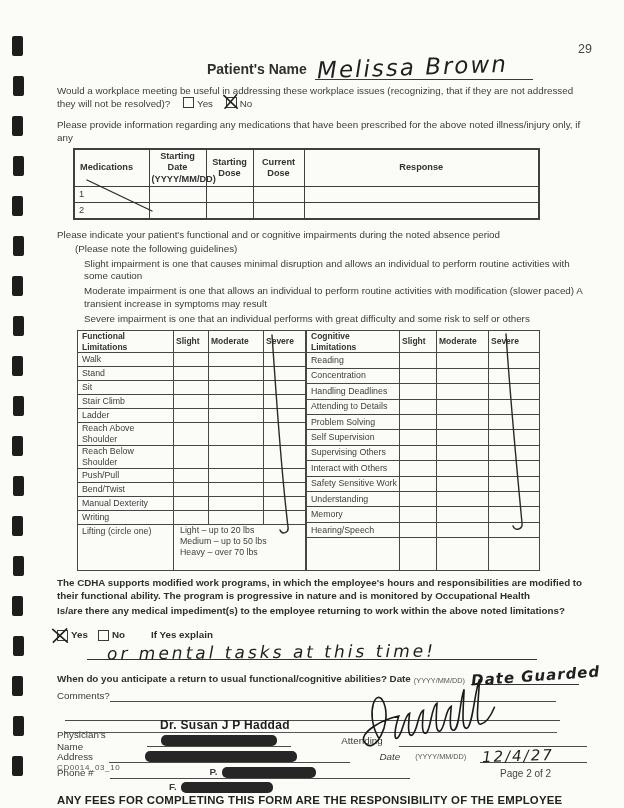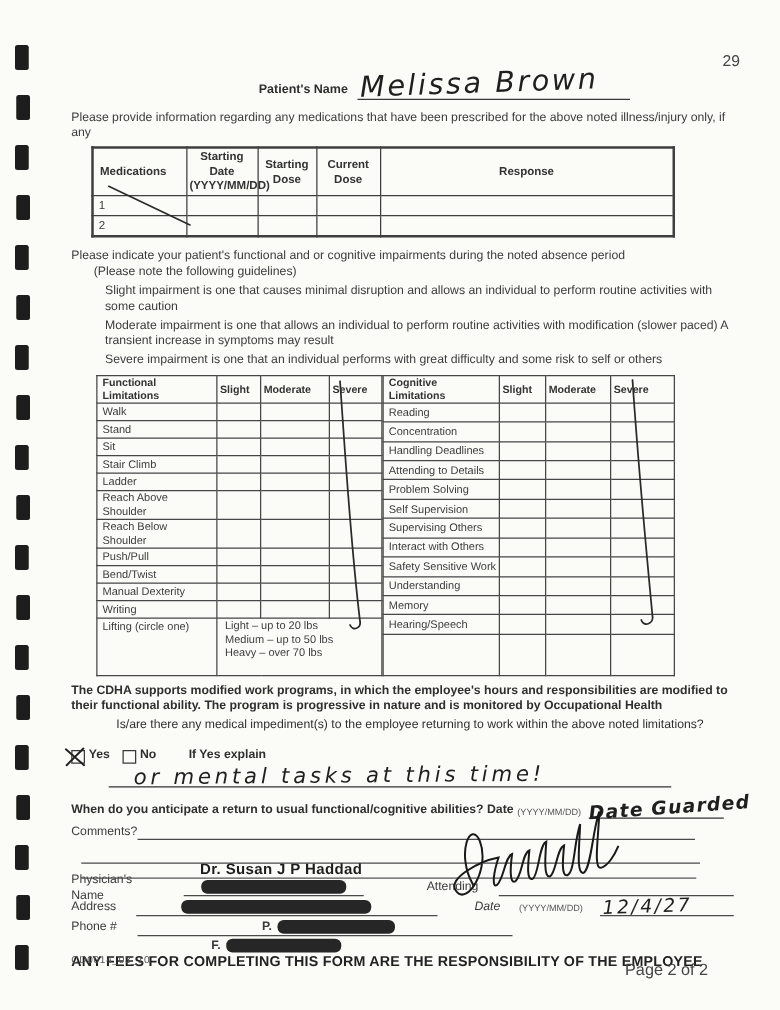--- a/index.html
+++ b/index.html
@@ -9,21 +9,21 @@
     font-family:"Liberation Sans", sans-serif; color:#3b3b3b;
     font-size:9.8px; line-height:1.25;
   }
   .hole { position:absolute; left:12px; width:11px; height:20px; background:#1d1d1d; border-radius:2px; }
   .pageno { position:absolute; top:42px; right:32px; font-size:12.5px; color:#444; }
 
   .content { position:absolute; left:57px; top:0; width:530px; }
 
   
   .patient-row { margin-top:44px; height:36px; display:flex; align-items:flex-end; padding-left:150px; }
-  .patient-label { font-weight:bold; font-size:10px; color:#2e2e2e; padding-bottom:2px;margin-top:16px; }
+  .patient-label { font-weight:bold; font-size:14px; color:#2e2e2e; padding-bottom:2px;margin-top:16px; }
   .patient-line { position:relative; width:218px; border-bottom:1.4px solid #3a3a3a; height:34px; margin-left:8px; }
   .hw { font-family:"DejaVu Sans", sans-serif; font-style:italic; color:#1f1f1f; }
   .hw-name { position:absolute; left:2px; bottom:-3px; font-size:23px; letter-spacing:2px; transform:rotate(-2deg); white-space:nowrap; }
 
   p { margin:0; }
   .q1 { margin-top:5px; color:#3d3d3d; }
   .cb { display:inline-block; width:9px; height:9px; border:1.3px solid #3a3a3a; position:relative; vertical-align:-1px; margin-left:10px; margin-right:3px; }
   .xmark { position:absolute; pointer-events:none; }
   .meds-intro { margin-top:9px; }
 
@@ -45,21 +45,21 @@
   .lim-table { border:1.6px solid #3f3f3f; font-size:8.8px; }
   .lim-table th { border:1px solid #464646; font-size:8.5px; font-weight:bold; color:#333; height:13px; padding:0 2px; text-align:left; }
   .lim-table th.first { text-align:left; padding-left:4px; }
   .lim-table td { border:1px solid #464646; height:13px; padding:0 2px; color:#3d3d3d; }
   .lim-table td.lbl { padding-left:4px; }
   .lim-table td.lift-lbl { vertical-align:top; padding-top:1px; }
   .lim-table td.lift-opts { vertical-align:top; padding-left:6px; }
   .pen-overlay { position:absolute; left:0; top:0; pointer-events:none; }
 
   .cdha { margin-top:6px; font-weight:bold; color:#2f2f2f; }
-  .impq { margin-top:3px; font-weight:normal; color:#2f2f2f;margin-left:36px; }
+  .impq { margin-top:3px; font-weight:bold; color:#2f2f2f; }
   .yesno-row { margin-top:2px; height:22px; display:flex; align-items:flex-end; font-weight:bold; color:#2f2f2f; }
   .explain-label { margin-left:26px; }
   .ans1 { position:relative; flex:1; margin-left:6px; border-bottom:1.3px solid #333; height:20px; }
   .hw-ans1 { position:absolute; left:40px; bottom:-4px; font-size:17px; letter-spacing:2px; transform:rotate(-1deg); white-space:nowrap; }
   .ans2-row { height:19px; display:flex; }
   .ans2 { position:relative; margin-left:30px; width:450px; border-bottom:1.3px solid #333; }
   .hw-ans2 { position:absolute; left:20px; bottom:-4px; font-size:17px; letter-spacing:3px; transform:rotate(-0.5deg); white-space:nowrap; }
 
   .return-row { margin-top:7px; display:flex; align-items:flex-end; font-weight:bold; color:#2f2f2f; height:18px; }
   .small-fmt { font-size:7.3px; font-weight:normal; color:#555; margin-left:3px; }
@@ -73,21 +73,21 @@
   .comments-row { height:14px; }
   .blankline-row { margin-top:5px; height:9px; }
   .stamp-row { margin-top:1px; margin-left:8px; width:492px; border-bottom:1px solid #555; height:14px; }
   .stamp { font-weight:bold; font-size:12px; color:#1e1e1e; margin-left:95px; letter-spacing:0.3px; }
   .prow { display:flex; align-items:center; height:16px;gap:12px; }
   .sig-svg { position:absolute; left:292px; top:-16px; transform:rotate(-4deg); pointer-events:none; }
   .hw-date { position:absolute; left:2px; bottom:-3px; font-size:15px; letter-spacing:2px; transform:rotate(-2deg); white-space:nowrap; }
 
   .fees { margin-top:2px; font-weight:bold; font-size:11.4px; color:#222; letter-spacing:0.2px; }
   .form-code { position:absolute; left:57px; top:763px; font-size:8px; letter-spacing:0.6px; color:#555; }
-  .page-label { position:absolute; left:500px; top:768px; font-size:13px; color:#444; }
+  .page-label { position:absolute; left:500px; top:768px; font-size:10px; color:#444; }
 </style>
 </head>
 <body>
 
 <div class="page">
 
   <div>
       <div class="hole" style="top: 36px; left: 12px;"></div>
       <div class="hole" style="top: 76px; left: 13px;"></div>
       <div class="hole" style="top: 116px; left: 12px;"></div>
@@ -113,20 +113,28 @@
 
   <div class="content">
 
     <div class="patient-row">
       <span class="patient-label">Patient's Name</span>
       <span class="patient-line">
         <span class="hw hw-name">Melissa Brown</span>
       </span>
     </div>
 
+    <p class="q1"><span>Would a workplace meeting be useful in addressing these workplace issues (recognizing, that if they are not addressed they will not be resolved)?</span>
+      <span class="cb"></span><span>Yes</span>
+      <span class="cb">
+        <svg class="xmark" width="17" height="17" viewBox="0 0 14 14" style="left:-5px; top:-5px;">
+            <path d="M2.5,12.5 L12,1.5 M1.5,2 L12.5,12.5" stroke="#222" stroke-width="1.3" fill="none" stroke-linecap="round"></path>
+          </svg>
+      </span><span>No</span>
+    </p>
 
     <p class="meds-intro">Please provide information regarding any medications that have been prescribed for the above noted illness/injury only, if any</p>
 
     <div class="meds-wrap">
       <table class="meds-table">
         <colgroup>
             <col style="width:75px">
             <col style="width:57px">
             <col style="width:47px">
             <col style="width:51px">

